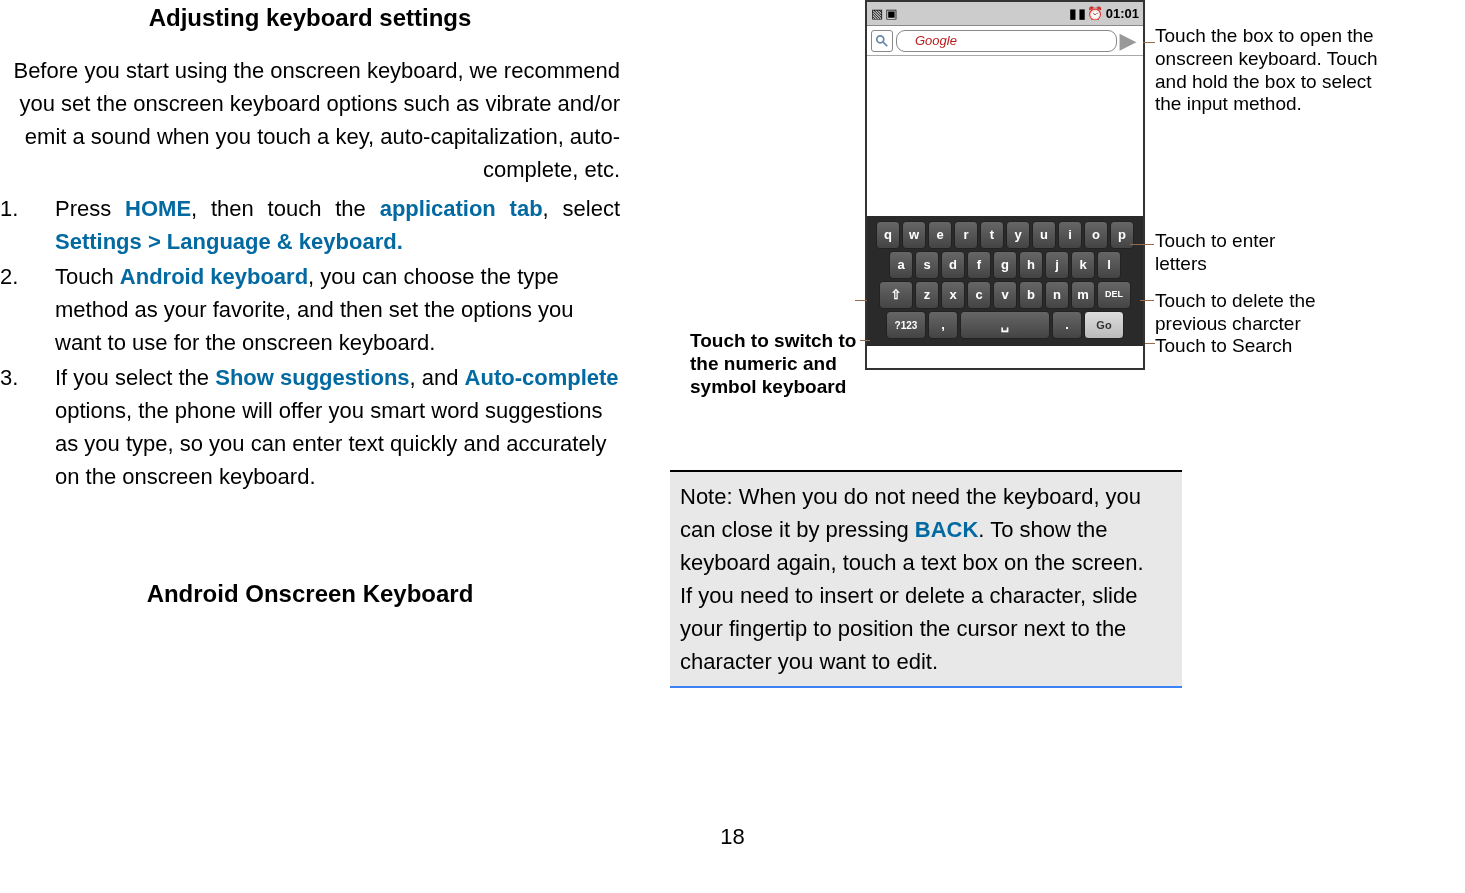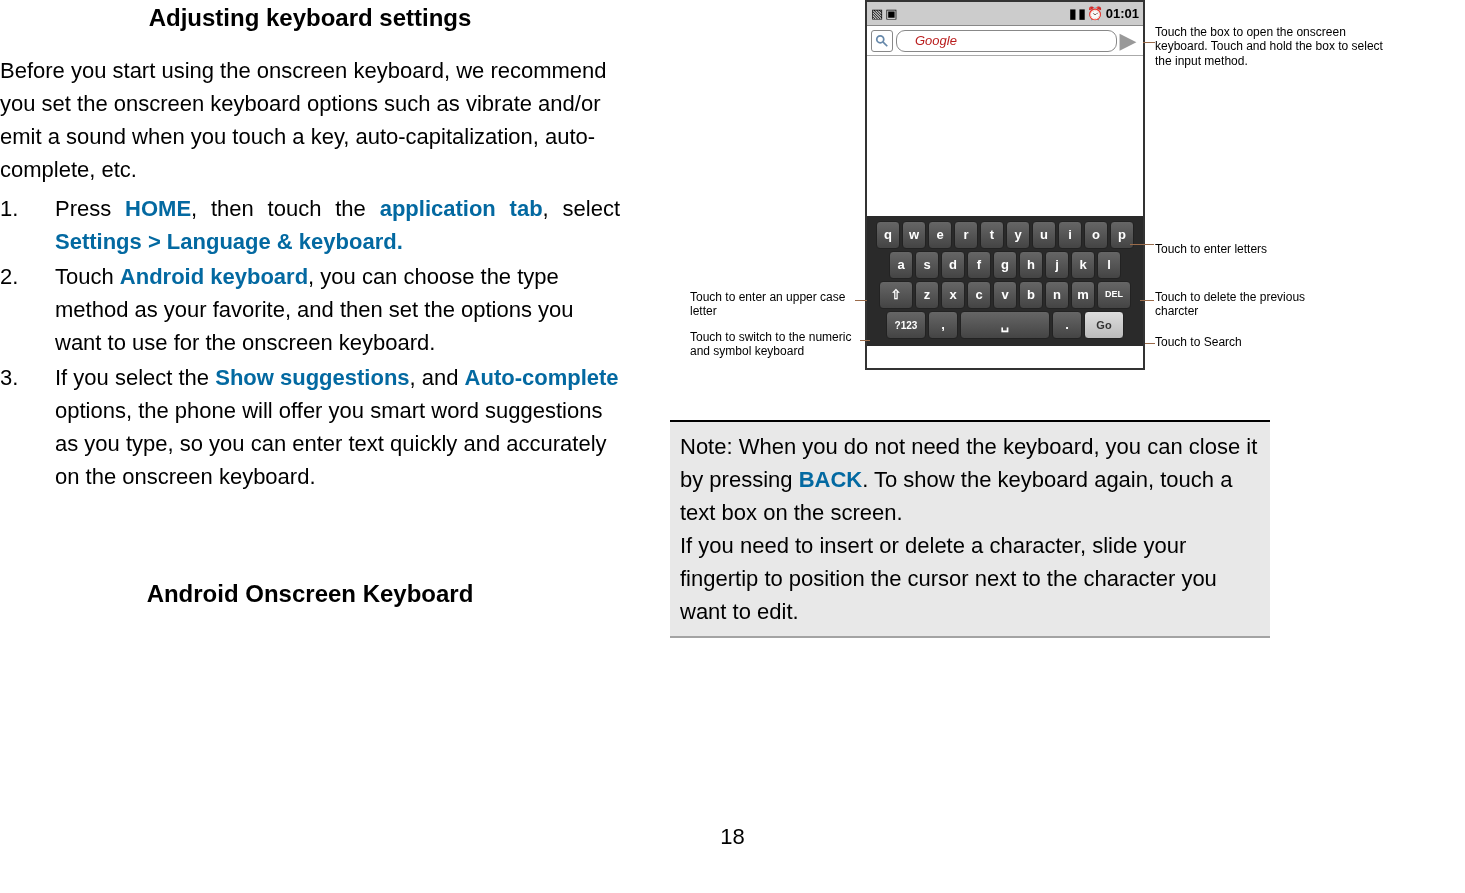--- a/index.html
+++ b/index.html
@@ -27,20 +27,21 @@
       position: relative;
     }
     h2.section-title {
       text-align: center;
       font-size: 24px;
       font-weight: bold;
       margin-bottom: 18px;
     }
     .intro {
       margin-bottom: 6px;
+      text-align: right;
     }
     .steps {
       list-style: none;
     }
     .step {
       display: flex;
       margin-bottom: 2px;
     }
     .step-num {
       width: 55px;
@@ -53,24 +54,25 @@
     .hl { color: #0369a1; font-weight: bold; }
     .sub-title {
       text-align: center;
       font-weight: bold;
       font-size: 24px;
       margin-top: 83px;
     }
     .note-box {
       background: #e8e8e8;
       border-top: 2px solid #000;
-      border-bottom: 2px solid #a3a3a3;
+      border-bottom: 2px solid #3b82f6;
       padding: 8px 10px;
+      margin-top: 50px;
       font-size: 22px;
-      width: 600px;
+      width: 512px;
       margin-left: 20px;
     }
     .page-num {
       position: absolute;
       bottom: 40px;
       left: 0;
       width: 100%;
       text-align: center;
       font-size: 22px;
     }
@@ -168,21 +170,21 @@
     }
     .key.space { width: 90px; }
     .key.shift { width: 34px; }
     .key.del { width: 34px; font-size: 9px; text-align: center; }
     .key.num { width: 40px; font-size: 10px; }
     .key.go { width: 40px; font-size: 11px; background: linear-gradient(to bottom, #ddd, #bbb); color: #333; }
     .key.punct { width: 30px; }
 
     .annot {
       position: absolute;
-      font-size: 12px;
+      font-size: 19px;
       line-height: 1.2;
       font-family: Arial, sans-serif;
     }
     .annot-line {
       position: absolute;
       background: #9a6b4a;
       height: 1px;
     }
   </style>
 </head>
@@ -286,33 +288,32 @@
               <div class="key space">␣</div>
               <div class="key punct">.</div>
               <div class="key go">Go</div>
             </div>
         </div>
       </div>
 
       <div class="annot" style="left:505px; top:25px; width:240px;">Touch the box to open the onscreen keyboard. Touch and hold the box to select the input method.</div>
       <div class="annot-line" style="left:493px; top:42px; width:12px;"></div>
 
-      <div class="annot" style="left:505px; top:230px; width:150px;margin-top:12px;">Touch to enter letters</div>
+      <div class="annot" style="left:505px; top:230px; width:150px;">Touch to enter letters</div>
       <div class="annot-line" style="left:480px; top:244px; width:24px;"></div>
 
       <div class="annot" style="left:505px; top:290px; width:180px;">Touch to delete the previous charcter</div>
       <div class="annot-line" style="left:490px; top:300px; width:14px;"></div>
 
       <div class="annot" style="left:505px; top:335px; width:160px;">Touch to Search</div>
       <div class="annot-line" style="left:495px; top:343px; width:10px;"></div>
 
-      <div class="annot" style="left:40px; top:290px; width:170px; text-align:left;">Touch to enter an upper case letter</div>
       <div class="annot-line" style="left:205px; top:300px; width:12px;"></div>
 
-      <div class="annot" style="left:40px; top:330px; width:175px; text-align:left;">Touch to switch to the numeric and symbol keyboard</div>
+      <div class="annot" style="left:40px; top:330px; width:175px; text-align:left;font-weight:bold;">Touch to switch to the numeric and symbol keyboard</div>
       <div class="annot-line" style="left:210px; top:340px; width:10px;"></div>
     </div>
 
     <div class="note-box">
       <span>Note: When you do not need the keyboard, you can close it by pressing </span><span class="hl">BACK</span><span>. To show the keyboard again, touch a text box on the screen.</span><br>
       <span>If you need to insert or delete a character, slide your fingertip to position the cursor next to the character you want to edit.</span>
     </div>
   </div>
 </div>
 

